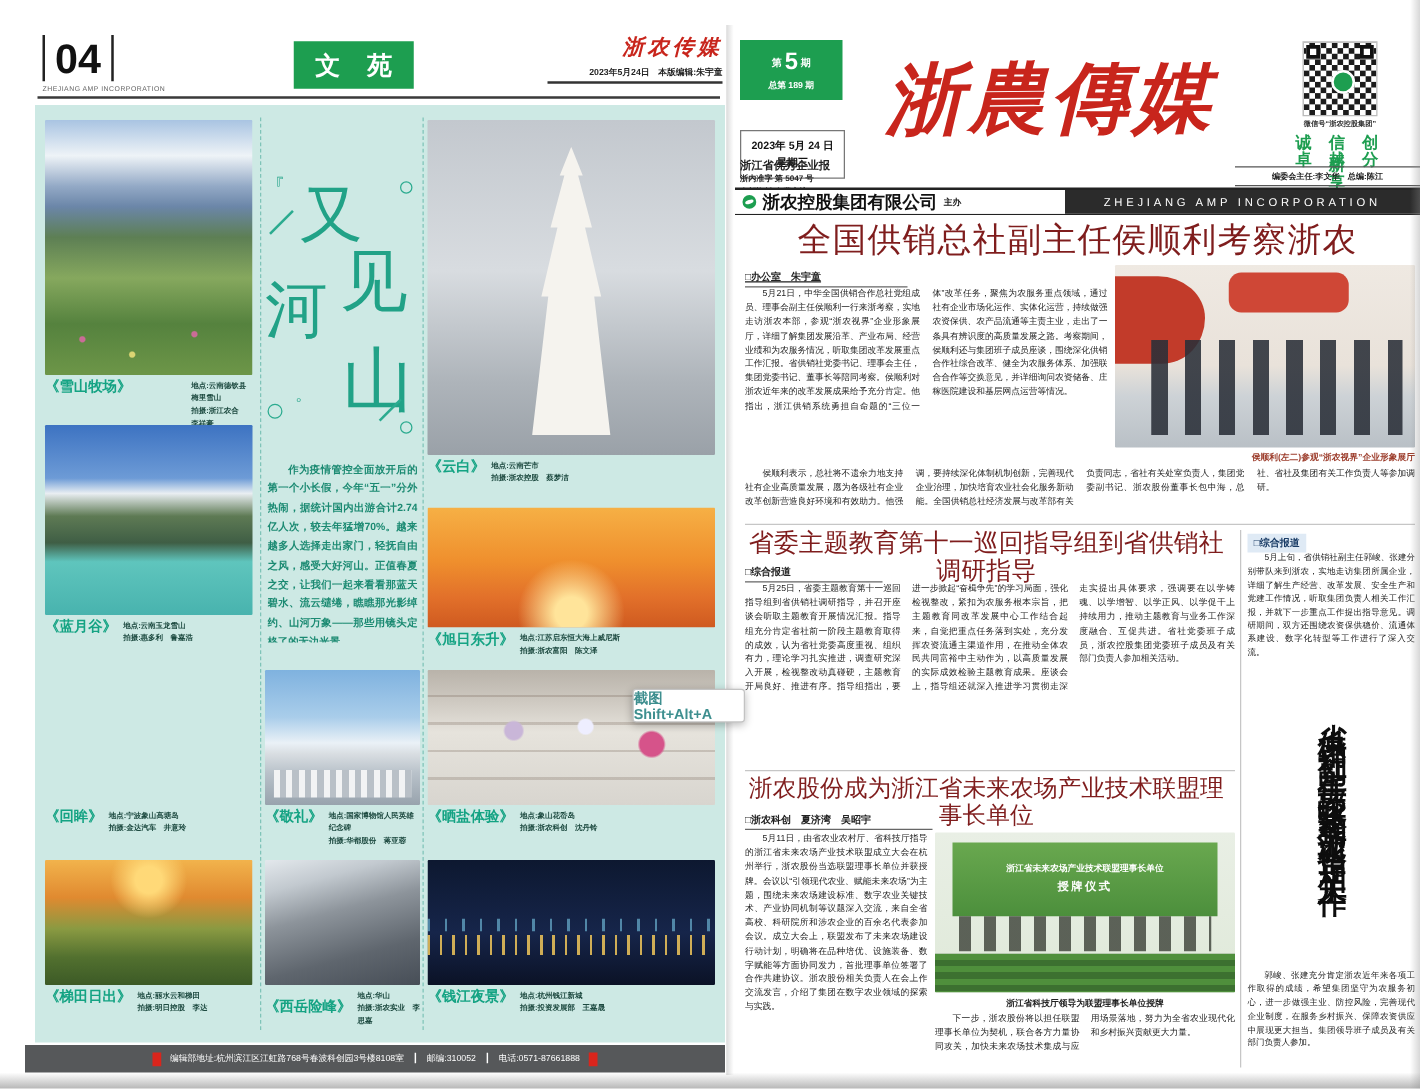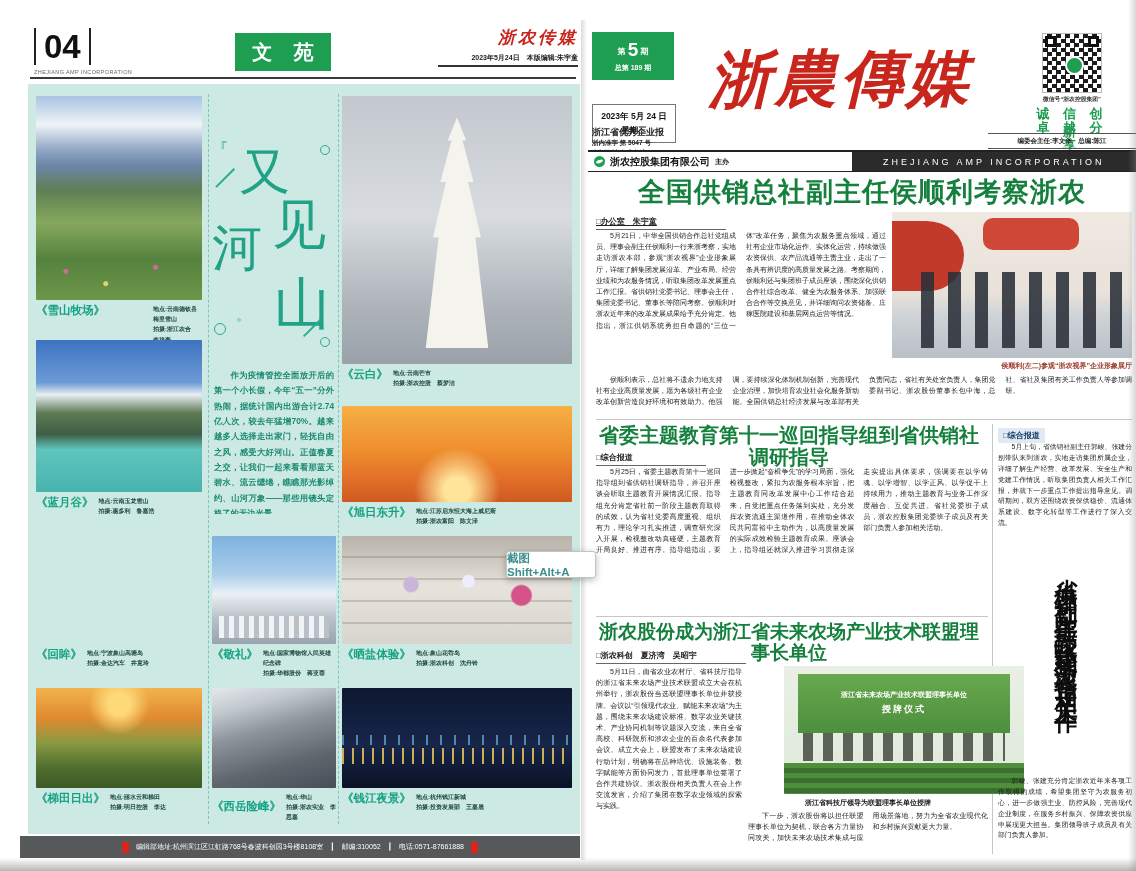--- a/index.html
+++ b/index.html
@@ -62,24 +62,24 @@
   .qr::before,.qr::after{content:"";position:absolute;top:2px;width:11px;height:11px;border:3px solid #111;background:#fff;box-sizing:border-box;}
   .qr::before{left:2px;} .qr::after{right:2px;}
   .qr-c{position:absolute;left:50%;top:50%;width:15px;height:15px;margin:-7.5px 0 0 -7.5px;background:#1d9e50;border-radius:50%;border:2px solid #fff;}
   .qr-cap{font-size:5.8px;color:#333;text-align:center;font-weight:700;}
   .slogan{color:#1d9e50;font-weight:900;font-size:13px;letter-spacing:5px;text-align:center;}
   .rp-editors{font-size:6.5px;font-weight:700;color:#222;text-align:center;border-top:1px solid #555;border-bottom:1px solid #555;padding:2.5px 0;}
   .pubbar{border-top:2px solid #222;border-bottom:1px solid #222;display:flex;align-items:stretch;}
   .pubbar .pl{flex:0 0 47%;display:flex;align-items:center;gap:5px;padding-left:6px;background:#fff;}
   .pub-logo{width:11px;height:11px;border-radius:50%;background:#1d9e50;position:relative;flex:none;}
   .pub-logo::after{content:"";position:absolute;left:2px;top:4px;width:7px;height:3px;background:#fff;border-radius:50%;transform:rotate(-20deg);}
-  .pub-name{font-size:10px;font-weight:900;color:#111;text-align:right;}
+  .pub-name{font-size:14px;font-weight:900;color:#111;text-align:right;}
   .pub-suffix{font-size:7px;font-weight:700;color:#111;}
   .pubbar .pr{flex:1;background:#2b2b2b;color:#fff;display:flex;align-items:center;justify-content:center;font-size:9px;letter-spacing:3px;}
-  .headline{text-align:center;font-weight:700;color:#15803d;line-height:1.1;}
+  .headline{text-align:center;font-weight:400;color:#7f1d1d;line-height:1.1;}
   .byline{font-size:8px;font-weight:800;color:#222;border-bottom:1px solid #666;padding-bottom:2px;}
   .bodytext{font-size:7px;line-height:1.6;color:#1c1c1c;text-align:justify;overflow:hidden;text-indent:2em;}
   .pcap{font-size:7px;color:#9c3c2b;font-weight:700;}
   .hline{border-top:1px solid #c6c6c6;}
   .vline{border-left:1px solid #c6c6c6;}
   .sb-by{font-size:8px;font-weight:800;color:#1a3c66;background:#dfeaf5;padding:2px 5px;display:inline-block;}
   .vtitle{writing-mode:vertical-rl;font-size:23px;font-weight:900;color:#0d0d0d;letter-spacing:7px;line-height:1.6;margin:0 auto;}
   
   .tooltip{background:#fff;border:1px solid #c3c3c3;border-radius:3px;box-shadow:0 2px 7px rgba(0,0,0,.28);display:flex;align-items:center;justify-content:center;font-size:11.5px;font-weight:600;color:#3e8f8f;}
   .shadow-b{left:0;bottom:0;width:100%;height:13px;background:linear-gradient(180deg,rgba(255,255,255,0),rgba(110,110,110,.5));}
@@ -262,21 +262,21 @@
 
     <div class="abs headline" style="left:2px;top:404px;width:398px;font-size:20px;">省委主题教育第十一巡回指导组到省供销社调研指导</div>
     <div class="abs byline" style="left:8px;top:432px;width:110px;">□综合报道</div>
     <div class="abs bodytext" style="left:8px;top:446px;width:392px;height:144px;columns:3;column-gap:9px;">5月25日，省委主题教育第十一巡回指导组到省供销社调研指导，并召开座谈会听取主题教育开展情况汇报。指导组充分肯定省社前一阶段主题教育取得的成效，认为省社党委高度重视、组织有力，理论学习扎实推进，调查研究深入开展，检视整改动真碰硬，主题教育开局良好、推进有序。指导组指出，要进一步掀起“奋楫争先”的学习局面，强化检视整改，紧扣为农服务根本宗旨，把主题教育同改革发展中心工作结合起来，自觉把重点任务落到实处，充分发挥农资流通主渠道作用，在推动全体农民共同富裕中主动作为，以高质量发展的实际成效检验主题教育成果。座谈会上，指导组还就深入推进学习贯彻走深走实提出具体要求，强调要在以学铸魂、以学增智、以学正风、以学促干上持续用力，推动主题教育与业务工作深度融合、互促共进。省社党委班子成员，浙农控股集团党委班子成员及有关部门负责人参加相关活动。</div>
     <div class="abs hline" style="left:8px;top:596px;width:392px;"></div>
     <div class="abs vline" style="left:404px;top:404px;height:430px;"></div>
 
     <div class="abs headline" style="left:2px;top:602px;width:398px;font-size:19px;">浙农股份成为浙江省未来农场产业技术联盟理事长单位</div>
     <div class="abs byline" style="left:8px;top:630px;width:150px;">□浙农科创　夏济湾　吴昭宇</div>
     <div class="abs bodytext" style="left:8px;top:646px;width:146px;height:188px;">5月11日，由省农业农村厅、省科技厅指导的浙江省未来农场产业技术联盟成立大会在杭州举行，浙农股份当选联盟理事长单位并获授牌。会议以“引领现代农业、赋能未来农场”为主题，围绕未来农场建设标准、数字农业关键技术、产业协同机制等议题深入交流，来自全省高校、科研院所和涉农企业的百余名代表参加会议。成立大会上，联盟发布了未来农场建设行动计划，明确将在品种培优、设施装备、数字赋能等方面协同发力，首批理事单位签署了合作共建协议。浙农股份相关负责人在会上作交流发言，介绍了集团在数字农业领域的探索与实践。</div>
-    <div class="photo ph-shoupai" style="left:160px;top:646px;width:240px;height:128px;margin-left:36px;">
+    <div class="photo ph-shoupai" style="left:160px;top:646px;width:240px;height:128px;">
       <div class="screen">
         <span class="l1">浙江省未来农场产业技术联盟理事长单位</span>
         <span class="l2">授牌仪式</span>
       </div>
       <div class="crowd"></div>
       <div class="field"></div>
     </div>
     <div class="abs pcap" style="left:160px;top:778px;width:240px;text-align:center;color:#222;font-weight:800;">浙江省科技厅领导为联盟理事长单位授牌</div>
     <div class="abs bodytext" style="left:160px;top:790px;width:240px;height:44px;columns:2;column-gap:9px;">下一步，浙农股份将以担任联盟理事长单位为契机，联合各方力量协同攻关，加快未来农场技术集成与应用场景落地，努力为全省农业现代化和乡村振兴贡献更大力量。</div>
 

